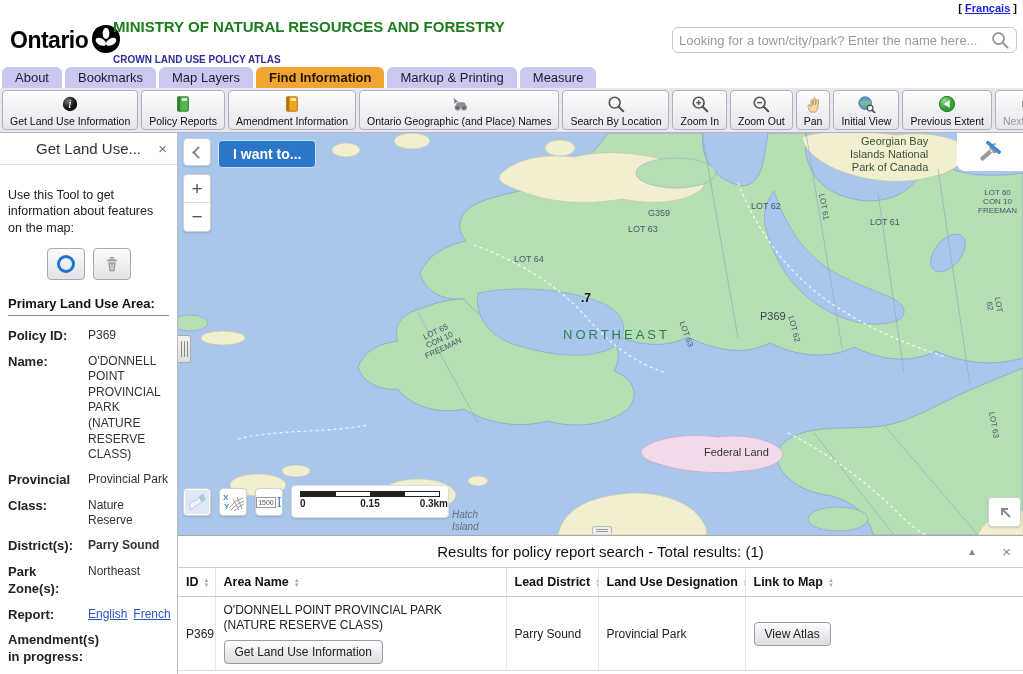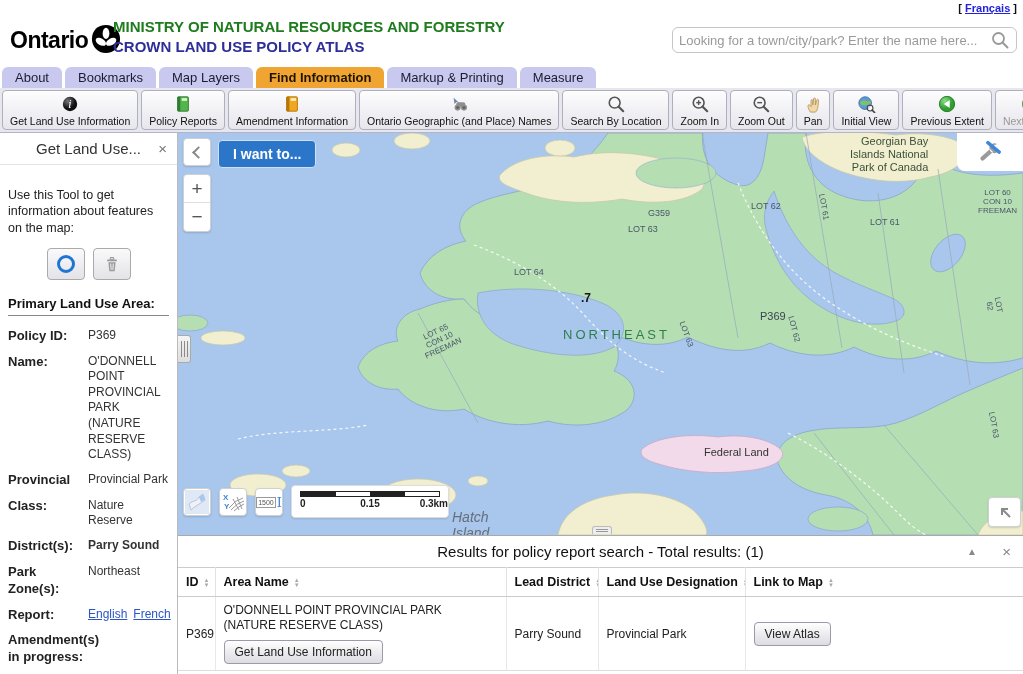--- a/index.html
+++ b/index.html
@@ -13,21 +13,21 @@
   .page{position:relative;width:1023px;height:674px;background:#fff;overflow:hidden}
 
   
   .header{position:absolute;top:0;left:0;right:0;height:66px;background:#fff}
   .lang{position:absolute;top:2px;right:6px;font-size:11px;font-weight:bold;color:#111}
   .lang a{color:#2222dd;text-decoration:underline;cursor:pointer}
   .brand{position:absolute;left:10px;top:24px;display:flex;align-items:flex-end;gap:2px}
   .brand .ont{font-size:23px;font-weight:bold;color:#000;letter-spacing:-.5px}
   .titles{position:absolute;left:113px;top:18px}
   .titles .min{font-size:15px;font-weight:bold;color:var(--ministry-green)}
-  .titles .atlas{font-size:15px;font-weight:bold;color:var(--atlas-navy);margin-top:3px}
+  .titles .atlas{font-size:10px;font-weight:bold;color:var(--atlas-navy);margin-top:19px}
   .searchbox{position:absolute;right:6px;top:27px;width:345px;height:26px;border:1px solid #c6c6c6;border-radius:6px;display:flex;align-items:center;padding:0 6px;background:#fff}
   .searchbox input{flex:1;border:none;outline:none;font-size:13px;color:#444;font-family:"Liberation Sans",sans-serif}
   .searchbox input::placeholder{color:#9a9a9a}
 
   
   .tabbar{position:absolute;top:66px;left:0;right:0;height:22px;display:flex;gap:3px;padding-left:2px;align-items:flex-end}
   .tab{background:var(--tab-inactive);border-radius:6px 6px 0 0;padding:3px 13px;font-size:13px;color:#1b1b33;cursor:pointer;white-space:nowrap}
   .tab.active{background:var(--tab-active);font-weight:bold;color:#201400}
 
   
@@ -60,21 +60,21 @@
   .map svg.base{position:absolute;inset:0}
   #map-labels{position:absolute;inset:0;pointer-events:none}
   .mlabel{position:absolute;white-space:pre-line;transform-origin:left top}
   .mlabel.lot{font-size:9px;color:#4a5568}
   .mlabel.lot-sm{font-size:8px;color:#4a5568;text-align:center;line-height:1.15}
   .mlabel.lot-lg{font-size:11px;color:#3a4450}
   .mlabel.bold{font-size:12px;font-weight:bold;color:#151515}
   .mlabel.green{font-size:13px;color:var(--northeast-green);letter-spacing:3px}
   .mlabel.park{font-size:11px;color:#39503a;text-align:right;line-height:1.2}
   .mlabel.federal{font-size:11px;color:#333}
-  .mlabel.italic{font-size:14px;font-style:italic;color:#666e7a;line-height:1.15}
+  .mlabel.italic{font-size:10px;font-style:italic;color:#666e7a;line-height:1.15}
   .mapbtn{position:absolute;background:#fff;border:1px solid #d0d0d0;border-radius:4px;box-shadow:0 1px 2px rgba(0,0,0,.15);display:flex;align-items:center;justify-content:center;cursor:pointer}
   .map-back{left:5px;top:5px;width:28px;height:28px}
   .chev{width:9px;height:9px;border-left:2px solid #888;border-bottom:2px solid #888;transform:rotate(45deg);margin-left:3px}
   .iwantto{position:absolute;left:40px;top:7px;height:28px;background:var(--accent-blue);color:#fff;font-size:14px;font-weight:bold;border:1px solid #cfe0f4;border-radius:4px;padding:0 14px;display:flex;align-items:center;cursor:pointer}
   .zoomctl{position:absolute;left:5px;top:41px;width:28px;background:#fff;border:1px solid #d0d0d0;border-radius:4px;box-shadow:0 1px 2px rgba(0,0,0,.15)}
   .zbtn{height:28px;display:flex;align-items:center;justify-content:center;font-size:19px;color:#555;cursor:pointer}
   .zbtn:first-child{border-bottom:1px solid #e0e0e0}
   .map-tools{position:absolute;right:0;top:0;width:66px;height:38px;background:#fff;border-radius:0 0 0 8px;display:flex;align-items:center;justify-content:center;cursor:pointer}
   .panel-handle{position:absolute;left:0;top:202px;width:13px;height:28px;background:linear-gradient(#f4f4f4,#ddd);border:1px solid #aaa;border-left:none;border-radius:0 3px 3px 0;display:flex;align-items:center;justify-content:center;cursor:pointer}
   .grip{width:7px;height:16px;background:repeating-linear-gradient(90deg,#8a8a8a 0 1px,transparent 1px 3px)}
@@ -391,21 +391,21 @@
       </g>
     </svg>
 
     <div id="map-labels">
         <span class="mlabel park" style="left: 672px; top: 2px;">Georgian Bay
 Islands National
 Park of Canada</span>
         <span class="mlabel lot" style="left: 470px; top: 75px;">G359</span>
         <span class="mlabel lot" style="left: 573px; top: 68px;">LOT 62</span>
         <span class="mlabel lot" style="left: 450px; top: 91px;">LOT 63</span>
-        <span class="mlabel lot" style="left: 336px; top: 121px; margin-top: 13px;">LOT 64</span>
+        <span class="mlabel lot" style="left: 336px; top: 121px;">LOT 64</span>
         <span class="mlabel lot-sm" style="left: 648px; top: 60px; transform: rotate(80deg);">LOT 61</span>
         <span class="mlabel lot-sm" style="left: 800px; top: 55px;">LOT 60
 CON 10
 FREEMAN</span>
         <span class="mlabel lot" style="left: 692px; top: 84px;">LOT 61</span>
         <span class="mlabel bold" style="left: 403px; top: 158px;">.7</span>
         <span class="mlabel green" style="left: 385px; top: 194px;">NORTHEAST</span>
         <span class="mlabel lot-lg" style="left: 582px; top: 177px;">P369</span>
         <span class="mlabel lot-sm" style="left: 617px; top: 182px; transform: rotate(75deg);">LOT 62</span>
         <span class="mlabel lot-sm" style="left: 508px; top: 187px; transform: rotate(70deg);">LOT 63</span>

